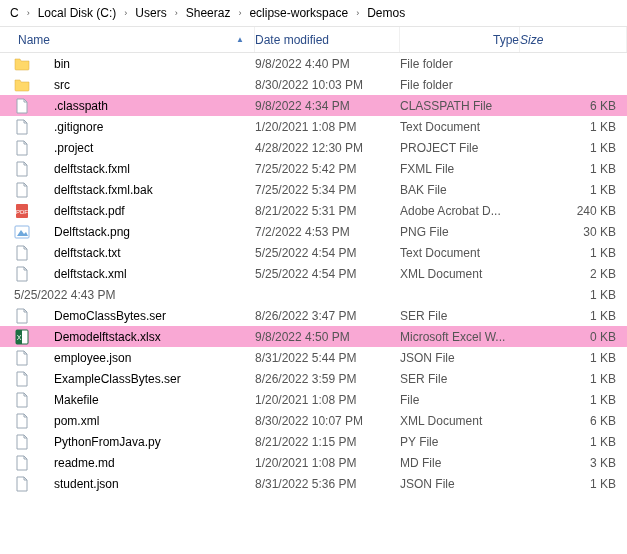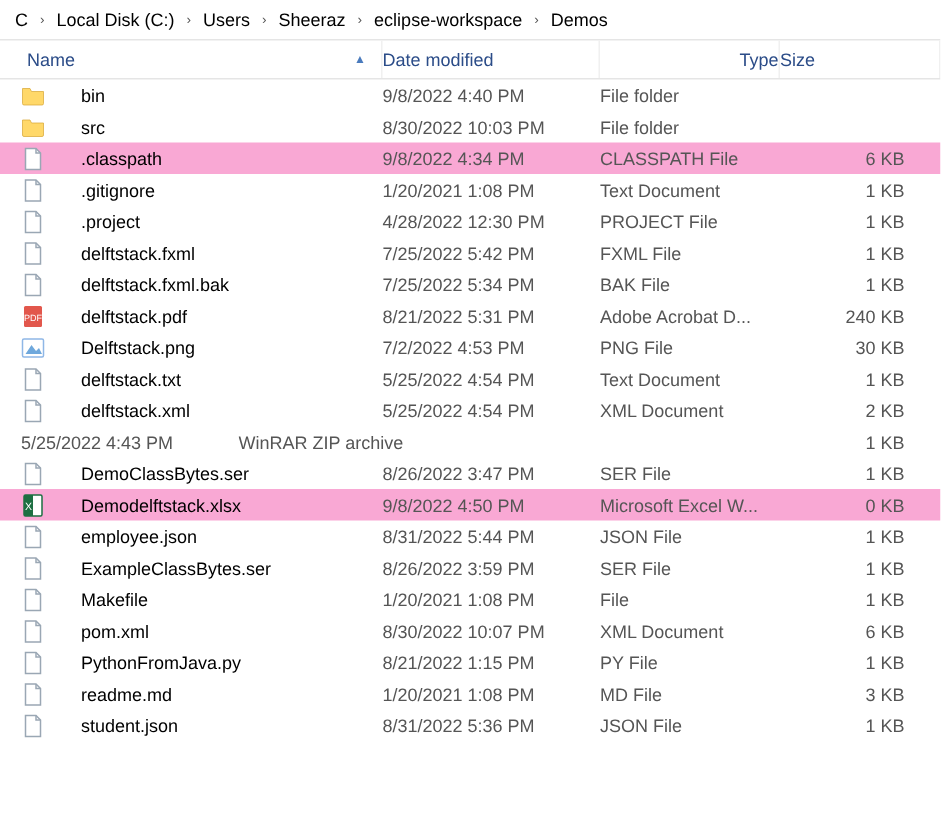--- a/index.html
+++ b/index.html
@@ -28,39 +28,39 @@
     border-bottom: 1px solid #e5e5e5;
     height: 26px;
     font-size: 12px;
     color: #2b4c88;
     user-select: none;
   }
   .col-name { width: 255px; padding-left: 18px; display:flex; align-items:center; gap:4px;}
   .col-date { width: 145px; }
   .col-type { width: 120px; justify-content: flex-end; }
   .col-size { flex: 1; padding-right: 10px; text-align: left; }
-  .header-row .col-size { text-align:right; }
+  .header-row .col-size { text-align:right;font-style:italic; }
   .header-row > div { border-right: 1px solid #f0f0f0; height:100%; display:flex; align-items:center;}
   .header-row .col-name span:first-child{flex:1}
   .sort-caret { font-size: 8px; color:#4a7bbd; margin-right:10px;}
 
   .file-list { }
   .row {
     display: flex;
     align-items: center;
     height: 21px;
     padding-left: 14px;
   }
   .row.selected {
     background: #f9a8d4;
   }
   .row .c-name { width: 241px; display:flex; align-items:center; gap:24px; white-space:nowrap; overflow:hidden;}
   .row .c-date { width: 145px; color:#555; }
   .row .c-type { width: 120px; color:#555; white-space:nowrap; overflow:hidden; text-overflow:ellipsis;}
-  .row .c-size { flex:1; color:#555; text-align:right; padding-right:24px;}
+  .row .c-size { flex:1; color:#555; text-align:right; padding-right:11px;}
   .icon { width:16px; height:16px; display:inline-flex; align-items:center; justify-content:center; flex:0 0 16px;}
   .icon svg { width:16px; height:16px; }
 </style>
 </head>
 <body>
 
 <div class="breadcrumb" id="breadcrumb">
     <span class="seg">C</span>
     <span class="sep">›</span>
     <span class="seg">Local Disk (C:)</span>
@@ -238,21 +238,20 @@
           </svg>
         </span>
         <span>delftstack.xml</span>
       </div>
       <div class="c-date">5/25/2022 4:54 PM</div>
       <div class="c-type">XML Document</div>
       <div class="c-size">2 KB</div>
     </div>
     <div class="row">
       <div class="c-date">5/25/2022 4:43 PM</div>
-      <div class="c-type">WinRAR ZIP archive</div>
       <div class="c-size">1 KB</div>
     </div>
     <div class="row">
       <div class="c-name">
         <span class="icon">
           <svg viewBox="0 0 16 16">
             <path fill="#fff" stroke="#9aa7b4" d="M3 1h7l3 3v11H3z"></path>
             <path fill="none" stroke="#9aa7b4" d="M10 1v3h3"></path>
           </svg>
         </span>

